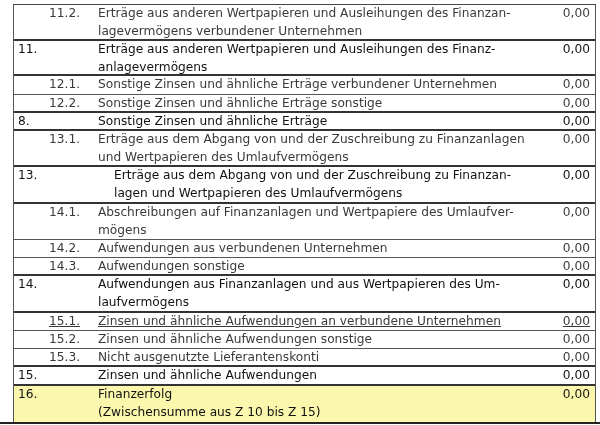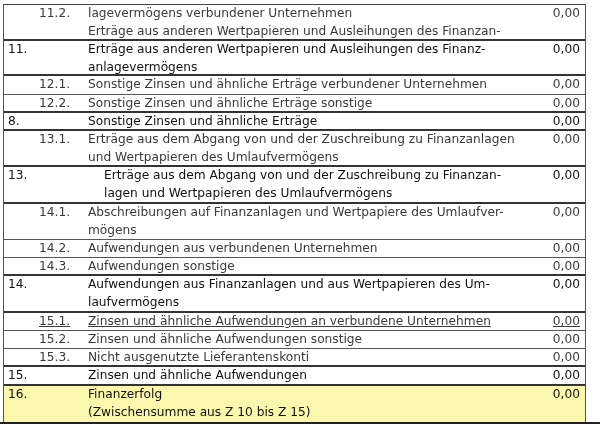--- a/index.html
+++ b/index.html
@@ -9,21 +9,21 @@
     }
     body {
       width: 600px;
       height: 425px;
       position: relative;
       overflow: hidden;
       font-family: "DejaVu Sans", sans-serif;
     }
     .table {
       position: absolute;
-      left: 3px;
+      left: 13px;
       top: 4px;
       width: 581px;
       border-left: 1px solid #555;
       border-right: 1px solid #555;
       border-top: 1px solid #444;
     }
     .row {
       display: flex;
       border-bottom: 1px solid #555;
       box-sizing: border-box;
@@ -77,22 +77,22 @@
     }
   </style>
 </head>
 <body>
 
 <div class="table">
 
   <div class="row sub h2 pre-bold" style="height:36px;">
     <div class="cell-num">11.2.</div>
     <div class="cell-text">
+      <div>Erträge aus anderen Wertpapieren und Ausleihungen des Finanzan-</div>
       <div>lagevermögens verbundener Unternehmen</div>
-      <div>Erträge aus anderen Wertpapieren und Ausleihungen des Finanzan-</div>
     </div>
     <div class="cell-val">0,00</div>
   </div>
 
   <div class="row bold" style="height:35px;">
     <div class="cell-num">11.</div>
     <div class="cell-text">
       <div>Erträge aus anderen Wertpapieren und Ausleihungen des Finanz-</div>
       <div>anlagevermögens</div>
     </div>

